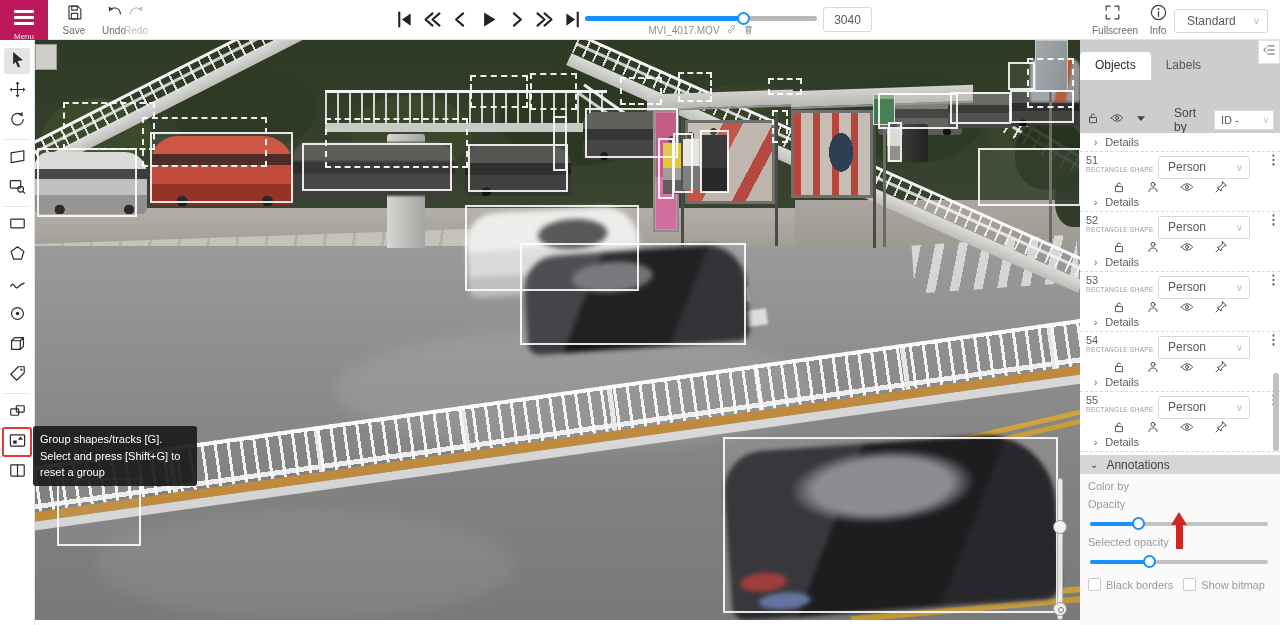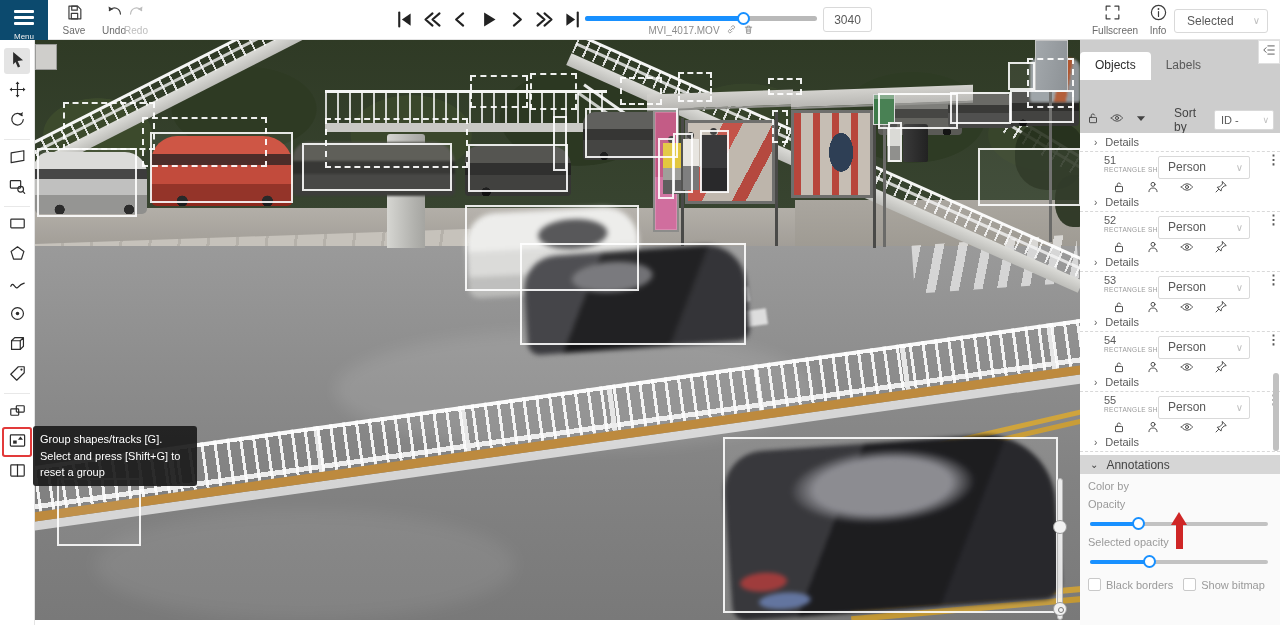--- a/index.html
+++ b/index.html
@@ -1,21 +1,21 @@
 <!DOCTYPE html>
 <html><head>
 <meta charset="utf-8">
 <style>
   * { box-sizing:border-box; margin:0; padding:0; }
   html,body { width:1280px; height:625px; }
   body { position:relative; overflow:hidden; background:#fff; font-family:"Liberation Sans",sans-serif; color:#434343; }
 
   
   #topbar { position:absolute; left:0; top:0; width:1280px; height:40px; background:#fff; border-bottom:1px solid #e3e3e3; z-index:40; }
-  #menu-btn { position:absolute; left:0; top:0; width:48px; height:40px; background:#0c4a6e; color:#fff; text-align:center; cursor:pointer; }
+  #menu-btn { position:absolute; left:0; top:0; width:48px; height:40px; background:#be185d; color:#fff; text-align:center; cursor:pointer; }
   #menu-btn .bars { display:inline-block; margin-top:7px; }
   #menu-btn .bars i { display:block; width:20px; height:3px; background:#fff; margin:3px 0; border-radius:1px; }
   #menu-btn .lbl { display:block; font-size:8px; margin-top:0px; color:#eee; }
   .tb-btn { position:absolute; top:3px; width:40px; height:36px; text-align:center; cursor:pointer; }
   .tb-btn .lbl { display:block; font-size:10px; color:#6b6b6b; margin-top:-1px; }
   .tb-btn svg { width:19px; height:19px; stroke:#3c3c3c; stroke-width:1.5; fill:none; stroke-linecap:round; stroke-linejoin:round; }
   .tb-btn.disabled svg { stroke:#bdbdbd; } .tb-btn.disabled .lbl { color:#bdbdbd; }
   #player { position:absolute; left:392px; top:5px; height:30px; display:flex; gap:4px; }
   .pbtn { width:24px; height:28px; display:flex; align-items:center; justify-content:center; cursor:pointer; }
   .pbtn svg { width:21px; height:21px; stroke:#222; stroke-width:2.4; fill:none; stroke-linecap:round; stroke-linejoin:round; }
@@ -190,21 +190,21 @@
   #filter-box svg { width:11px; height:11px; stroke:#bfbfbf; stroke-width:1.6; fill:none; }
   #filter-box input { border:none; outline:none; flex:1; font-size:11px; color:#595959; font-family:"Liberation Sans",sans-serif; background:transparent; }
   #filter-box input::placeholder { color:#c0c0c0; }
   #sort-row { position:absolute; left:0; top:67px; width:200px; height:26px; display:flex; align-items:center; padding:0 6px; gap:10px; }
   #sort-row svg { width:14px; height:14px; stroke:#434343; stroke-width:1.6; fill:none; stroke-linecap:round; stroke-linejoin:round; }
   #sort-row .sort-label { font-size:12px; color:#434343; margin-left:16px; }
   #sort-select { width:74px; height:20px; background:#fff; border:1px solid #d9d9d9; border-radius:2px; font-size:11px; color:#595959; line-height:18px; padding-left:6px; position:relative; cursor:pointer; }
   #sort-select .chev { position:absolute; right:4px; top:0; color:#bfbfbf; font-size:9px; }
   #objects-list { position:absolute; left:0; top:93px; width:200px; height:322px; background:#fff; overflow:hidden; }
   .partial-row { height:19px; border-bottom:1px dashed #d9d9d9; display:flex; align-items:center; padding-left:14px; gap:8px; font-size:11px; color:#595959; }
-  .object-row { height:60px; border-bottom:1px dashed #d9d9d9; position:relative; padding:3px 4px 0 24px; }
+  .object-row { height:60px; border-bottom:1px dashed #d9d9d9; position:relative; padding:3px 4px 0 6px; }
   .or-id { font-size:11px; color:#595959; line-height:11px; }
   .or-shape { font-size:6.5px; color:#9a9a9a; letter-spacing:.3px; }
   .mini-select { position:absolute; left:78px; top:4px; width:92px; height:23px; background:#fff; border:1px solid #d9d9d9; border-radius:2px; font-size:12px; color:#595959; line-height:21px; padding-left:9px; cursor:pointer; }
   .mini-select .chev { position:absolute; right:6px; top:0; color:#bfbfbf; font-size:10px; }
   .or-dots { position:absolute; right:3px; top:3px; font-size:13px; color:#595959; font-weight:bold; line-height:9px; text-align:center; width:10px; cursor:pointer; letter-spacing:0; }
   .or-icons { position:absolute; left:0; top:28px; width:180px; display:flex; justify-content:space-around; padding:0 22px; }
   .or-icons span { cursor:pointer; }
   .or-icons svg { width:14px; height:14px; stroke:#434343; stroke-width:1.6; fill:none; stroke-linecap:round; stroke-linejoin:round; }
   .or-details { position:absolute; left:14px; top:44px; font-size:11px; color:#595959; display:flex; gap:8px; align-items:center; cursor:pointer; }
   .chev-r { font-size:10px; color:#595959; }
@@ -325,21 +325,21 @@
   </div>
   <div class="tb-btn" id="info-btn">
     <span><svg viewBox="0 0 24 24">
           <circle cx="12" cy="12" r="9"></circle>
           <path d="M12 11v6"></path>
           <circle cx="12" cy="7.5" r="1.2" fill="#3c3c3c" stroke="none"></circle>
         </svg></span>
     <span class="lbl">Info</span>
   </div>
   <div id="workspace-select">
-    <span>Selected</span>
+    <span>Standard</span>
     <span class="chev">∨</span>
   </div>
 </div>
 
 <div id="toolbar">
     <div class="tool sel">
       <span><svg viewBox="0 0 24 24" xmlns="http://www.w3.org/2000/svg">
           <path d="M6.5 2.5l12.5 10.6-6.8.9 3.1 6.8-2.8 1.2-3-6.8-3 3z" fill="#2b2b2b" stroke="none"></path>
         </svg></span>
     </div>

